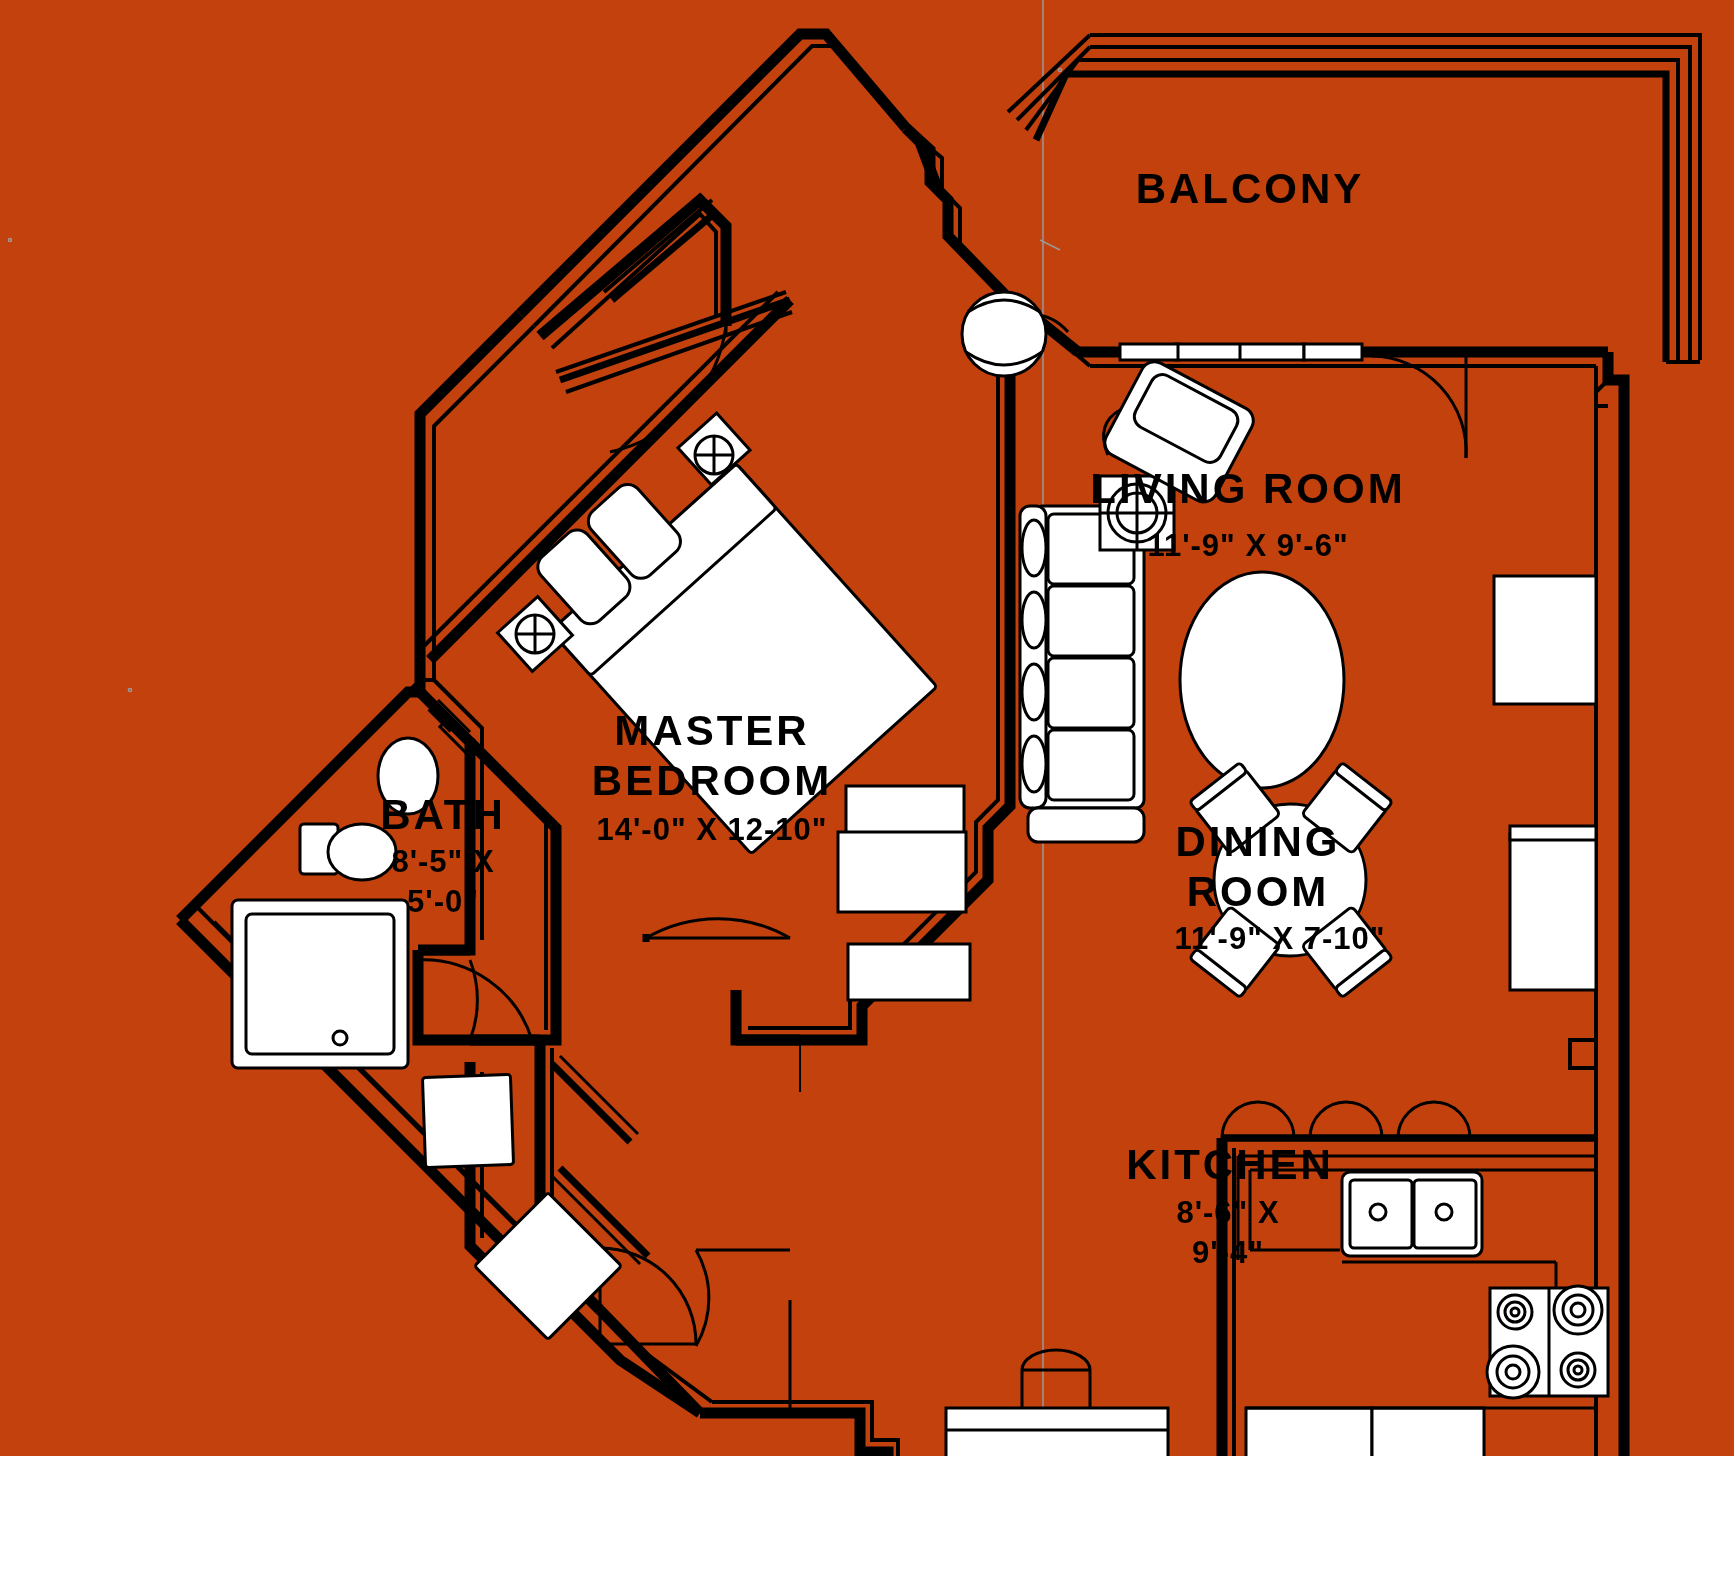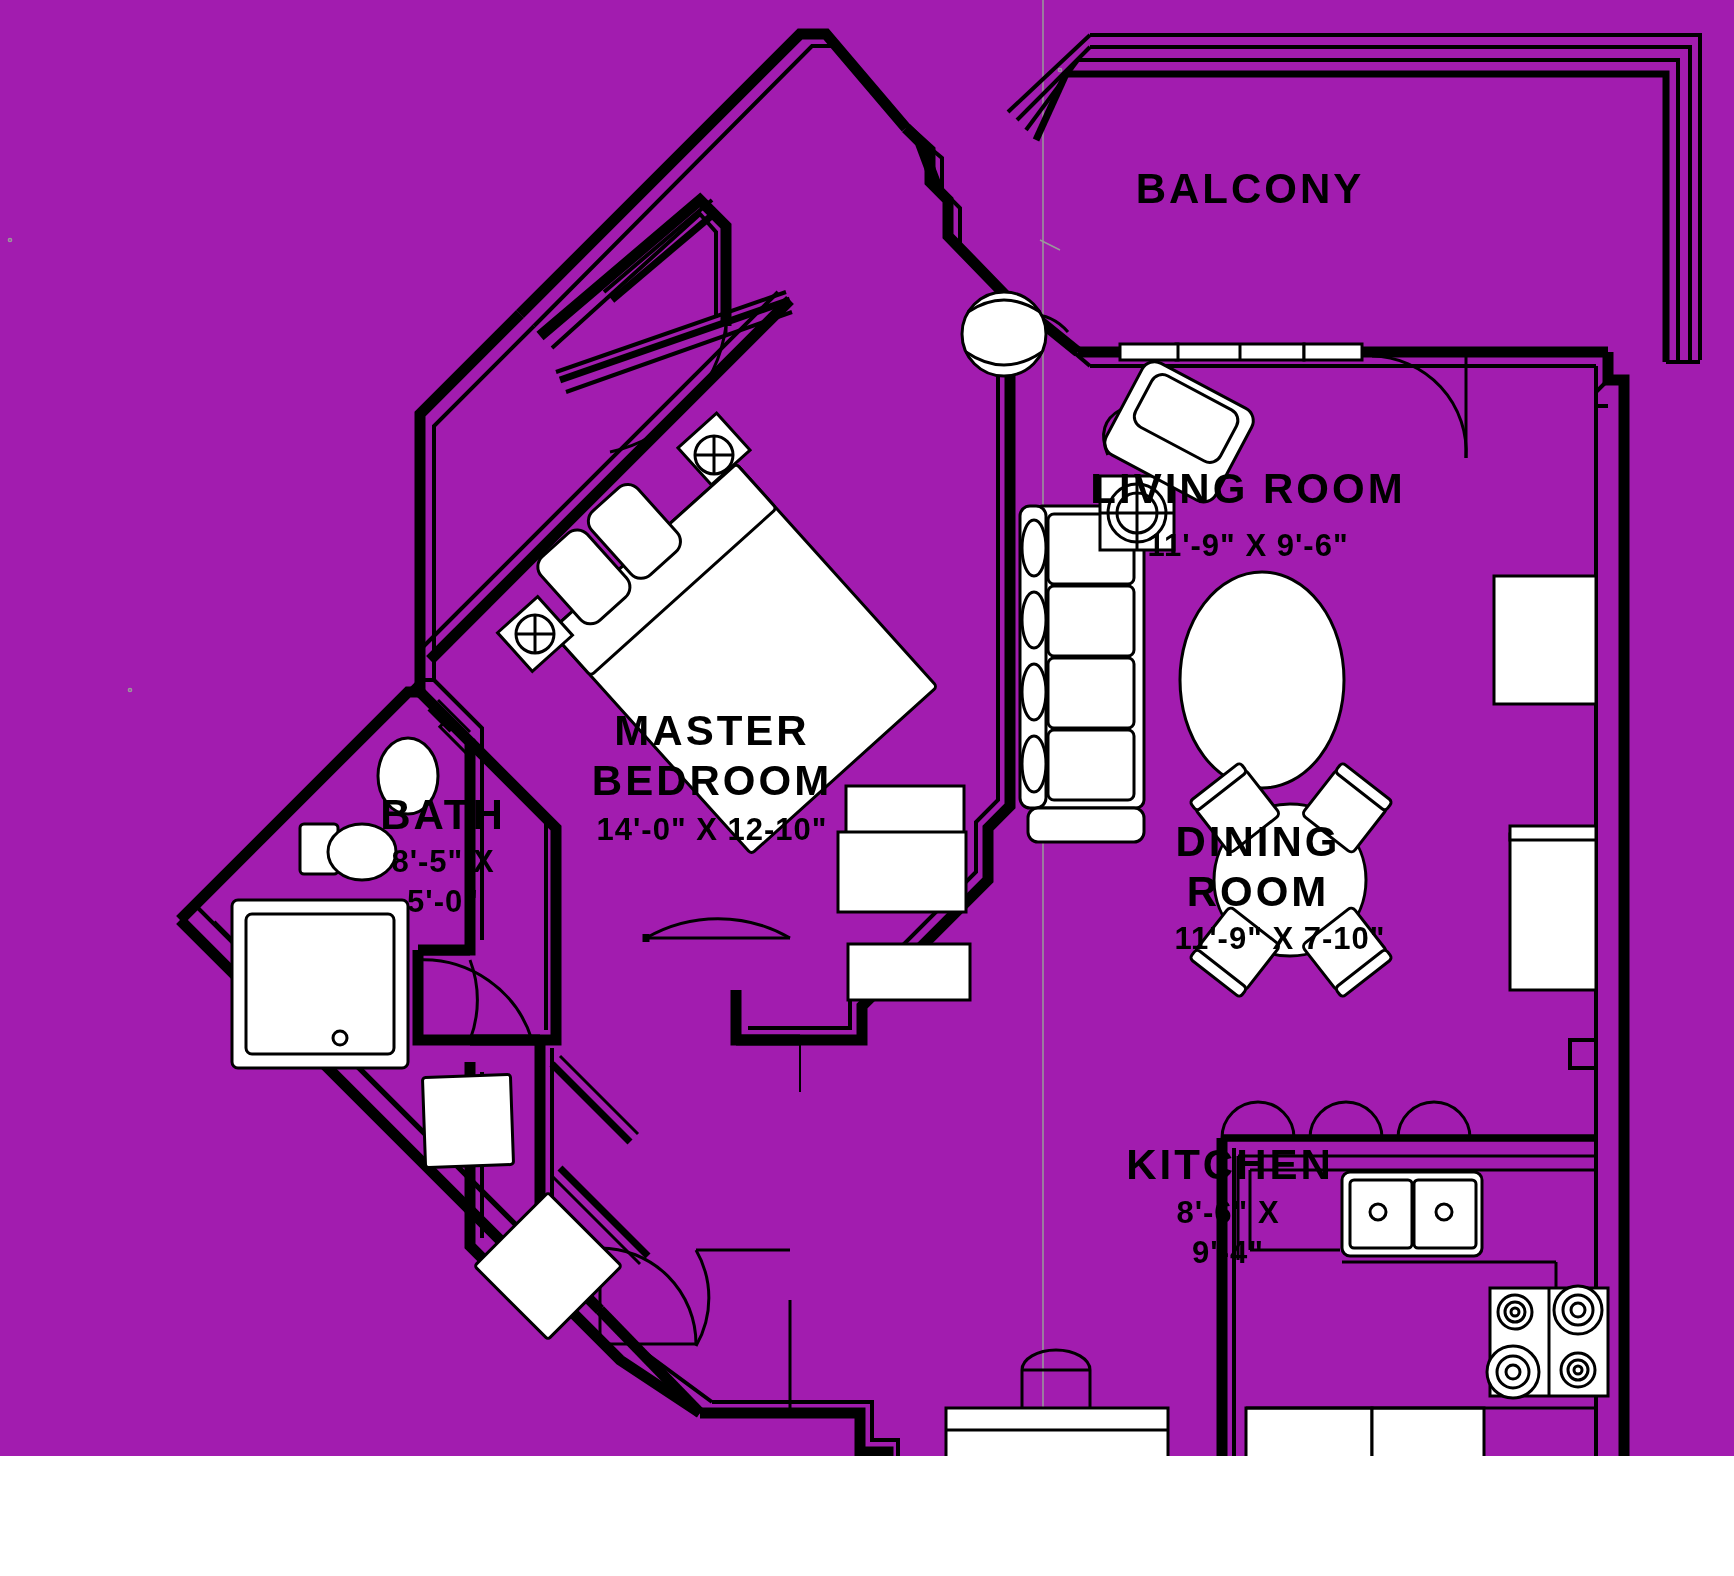--- a/index.html
+++ b/index.html
@@ -7,21 +7,21 @@
     padding: 0;
     background: #ffffff;
   }
   body {
     font-family: "Liberation Sans", sans-serif;
   }
   #plan-wrap {
     position: relative;
     width: 1734px;
     height: 1456px;
-    background: #a21caf;
+    background: #c2410c;
     overflow: hidden;
   }
   svg#floorplan {
     display: block;
     width: 1734px;
     height: 1576px;
   }
   .wall-thick {
     fill: none;
     stroke: #000000;

